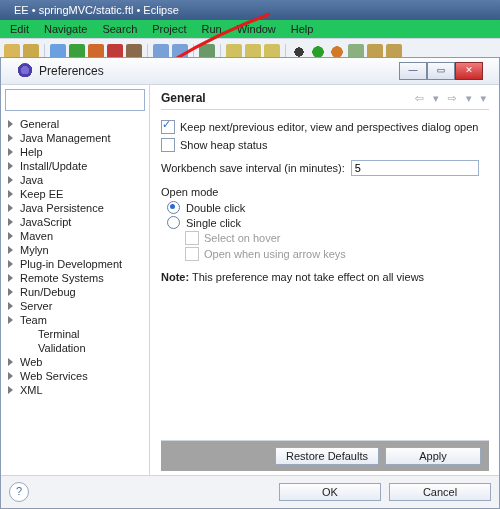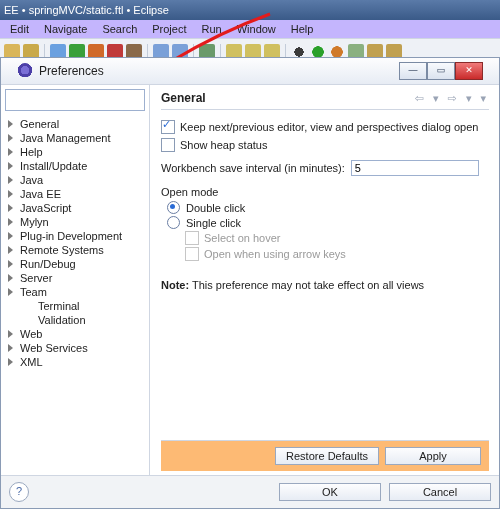--- a/index.html
+++ b/index.html
@@ -1,17 +1,17 @@
 <!DOCTYPE html>
 <html><head>
 <meta charset="utf-8">
 <style>
 html,body{margin:0;padding:0;font-family:"Segoe UI",Tahoma,sans-serif;font-size:11px;color:#222;background:#fff;width:500px;height:509px;overflow:hidden}
-.app-title{background:linear-gradient(#5a7aa8,#3a5a88);color:#fff;padding:2px 4px;font-size:11px;height:16px;line-height:16px;overflow:hidden}
-.menubar{background:#c4b5fd;border-bottom:1px solid #cfd6e2;padding:2px 4px;display:flex;gap:3px}
+.app-title{background:linear-gradient(#5a7aa8,#3a5a88);color:#fff;padding:2px 14px;font-size:11px;height:16px;line-height:16px;overflow:hidden}
+.menubar{background:#22c55e;border-bottom:1px solid #cfd6e2;padding:2px 4px;display:flex;gap:3px}
 .menubar span{padding:1px 6px}
 .toolbar{background:#eef1f6;border-bottom:1px solid #cfd6e2;padding:3px 4px;display:flex;gap:3px;align-items:center;height:20px}
 .tb-ico{width:16px;height:16px;display:inline-block;border-radius:2px}
 .tb-sep{width:1px;height:16px;background:#c3ccd9;margin:0 2px}
 .arrow{position:absolute;top:12px;left:160px;pointer-events:none}
 .arrow-line{stroke:#e31b1b;stroke-width:3;fill:none}
 .arrow-head{fill:#e31b1b}
 .dialog{position:absolute;top:57px;left:0;right:0;bottom:0;background:#f1f3f6;border:1px solid #8a9bb5;display:flex;flex-direction:column}
 .dlg-title{background:linear-gradient(#fdfdfe,#e7ecf4);border-bottom:1px solid #cfd6e2;display:flex;align-items:center;height:26px;padding:0 16px}
 .dlg-title .ico{width:16px;height:16px;margin-right:6px;background:radial-gradient(circle at 50% 45%,#7a6ed6 35%,#4c3fa8 36%,#4c3fa8 60%,transparent 61%);border-radius:50%}
@@ -36,23 +36,23 @@
 .chk.on:after{content:"✓";position:absolute;top:-3px;left:0;font-size:11px;color:#2a6bd6}
 .interval{display:flex;align-items:center;gap:6px;margin:6px 0 8px 0}
 .interval input{border:1px solid #9db0cf;padding:1px 3px;font-size:11px;width:120px}
 .group{margin-top:2px}
 .group-label{color:#222;margin-bottom:3px}
 .radio-row{display:flex;align-items:center;gap:6px;margin:2px 0 2px 6px}
 .radio{width:11px;height:11px;border:1px solid #6a7ea3;border-radius:50%;position:relative;background:#fff}
 .radio.on:after{content:"";position:absolute;top:2px;left:2px;width:5px;height:5px;border-radius:50%;background:#2a6bd6}
 .sub-chk{margin-left:24px;color:#9a9a9a}
 .sub-chk .chk{border-color:#c6c6c6}
-.note{margin-top:16px}
+.note{margin-top:8px}
 .note b{font-weight:bold}
-.btn-row{display:flex;justify-content:flex-end;gap:6px;padding:6px 8px;border-top:1px solid #cfd6e2;background:#fdba74}
+.btn-row{display:flex;justify-content:flex-end;gap:6px;padding:6px 8px;border-top:1px solid #cfd6e2;background:#a3a3a3}
 .btn{min-width:74px;padding:2px 10px;border:1px solid #9aa8bf;background:linear-gradient(#fdfdfe,#e7ecf4);font-size:11px;text-align:center}
 .footer{display:flex;align-items:center;padding:6px 8px;border-top:1px solid #cfd6e2;background:#f1f3f6}
 .help{width:18px;height:18px;border:1px solid #9aa8bf;border-radius:50%;text-align:center;line-height:16px;color:#4a6aa8;background:#fff}
 .footer .btns{margin-left:auto;display:flex;gap:8px}
 </style>
 </head>
 <body>
 
 <div class="app-title">EE • springMVC/static.ftl • Eclipse</div>
 <div class="menubar" id="menubar">
@@ -126,25 +126,33 @@
           <div class="tree-item">
             <span class="tw has"></span>
             <span>Install/Update</span>
           </div>
           <div class="tree-item">
             <span class="tw has"></span>
             <span>Java</span>
           </div>
           <div class="tree-item">
             <span class="tw has"></span>
-            <span>Java EE</span>
+            <span>Keep EE</span>
+          </div>
+          <div class="tree-item">
+            <span class="tw has"></span>
+            <span>Java Persistence</span>
           </div>
           <div class="tree-item">
             <span class="tw has"></span>
             <span>JavaScript</span>
+          </div>
+          <div class="tree-item">
+            <span class="tw has"></span>
+            <span>Maven</span>
           </div>
           <div class="tree-item">
             <span class="tw has"></span>
             <span>Mylyn</span>
           </div>
           <div class="tree-item">
             <span class="tw has"></span>
             <span>Plug-in Development</span>
           </div>
           <div class="tree-item">

